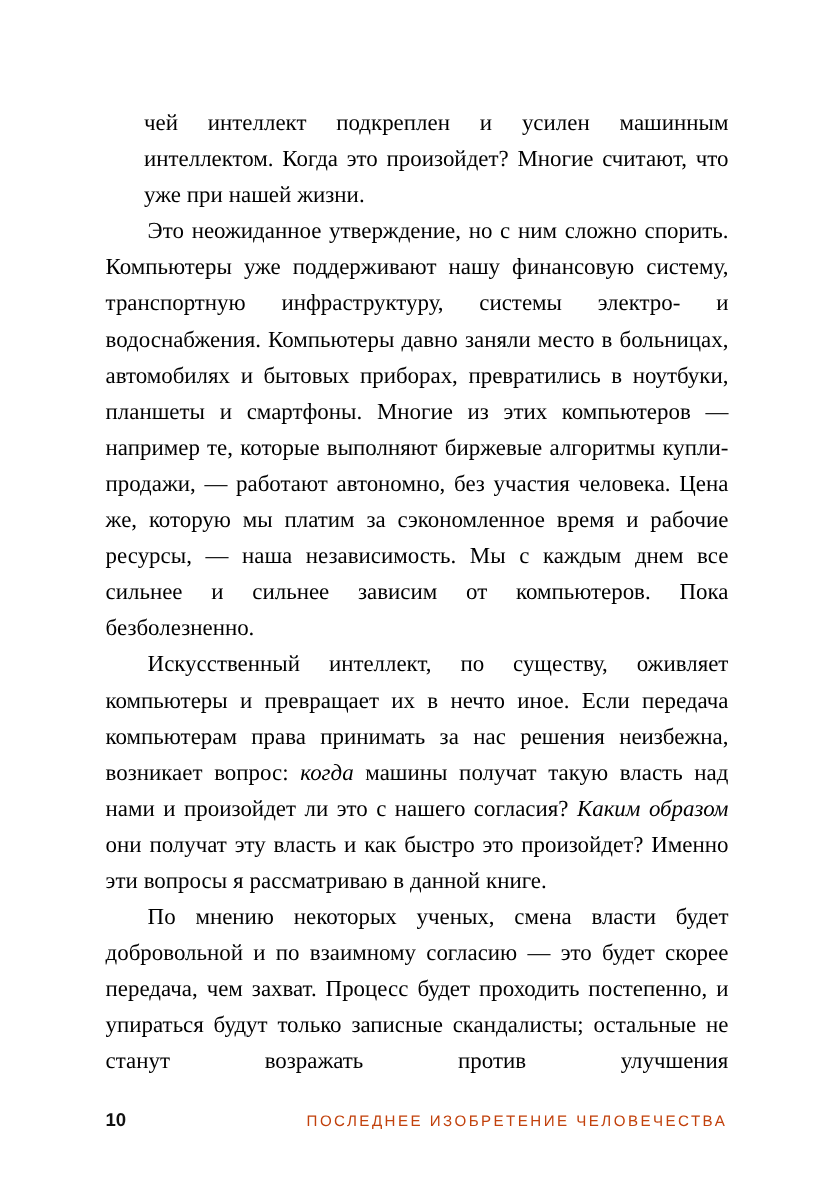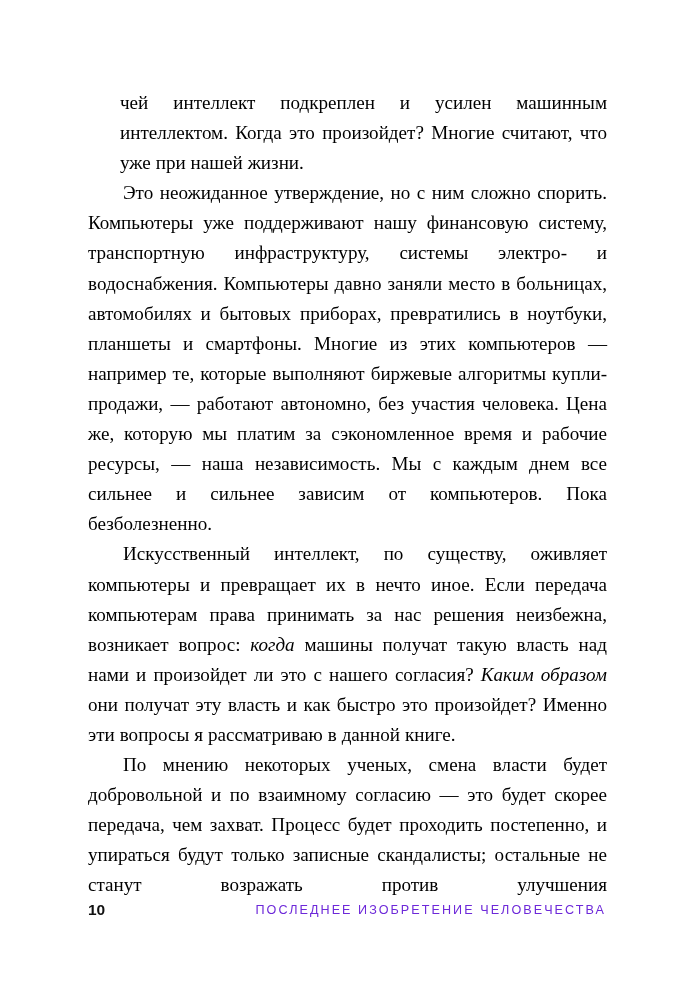--- a/index.html
+++ b/index.html
@@ -46,40 +46,40 @@
   .para.last {
     text-align-last: justify;
   }
   .para i {
     margin-top: 28px;
   }
   
   .footer {
     position: absolute;
     left: 88px;
-    top: 898px;
+    top: 922px;
     width: 519px;
     height: 24px;
     display: flex;
     align-items: center;
     justify-content: space-between;
   }
   .folio {
     font-family: "Liberation Sans", "DejaVu Sans", sans-serif;
     font-size: 15.5px;
     font-weight: bold;
     color: #111111;
     letter-spacing: -0.2px;
     line-height: 1;
   }
   .runhead {
     font-family: "Liberation Sans", "DejaVu Sans", sans-serif;
     font-size: 12.6px;
     font-weight: 400;
-    color: #6d28d9;
+    color: #c2410c;
     letter-spacing: 2.05px;
     line-height: 1;
     white-space: nowrap;
     text-transform: uppercase;
     padding-right: 1px;
   }
 </style>
 </head>
 <body>
 

